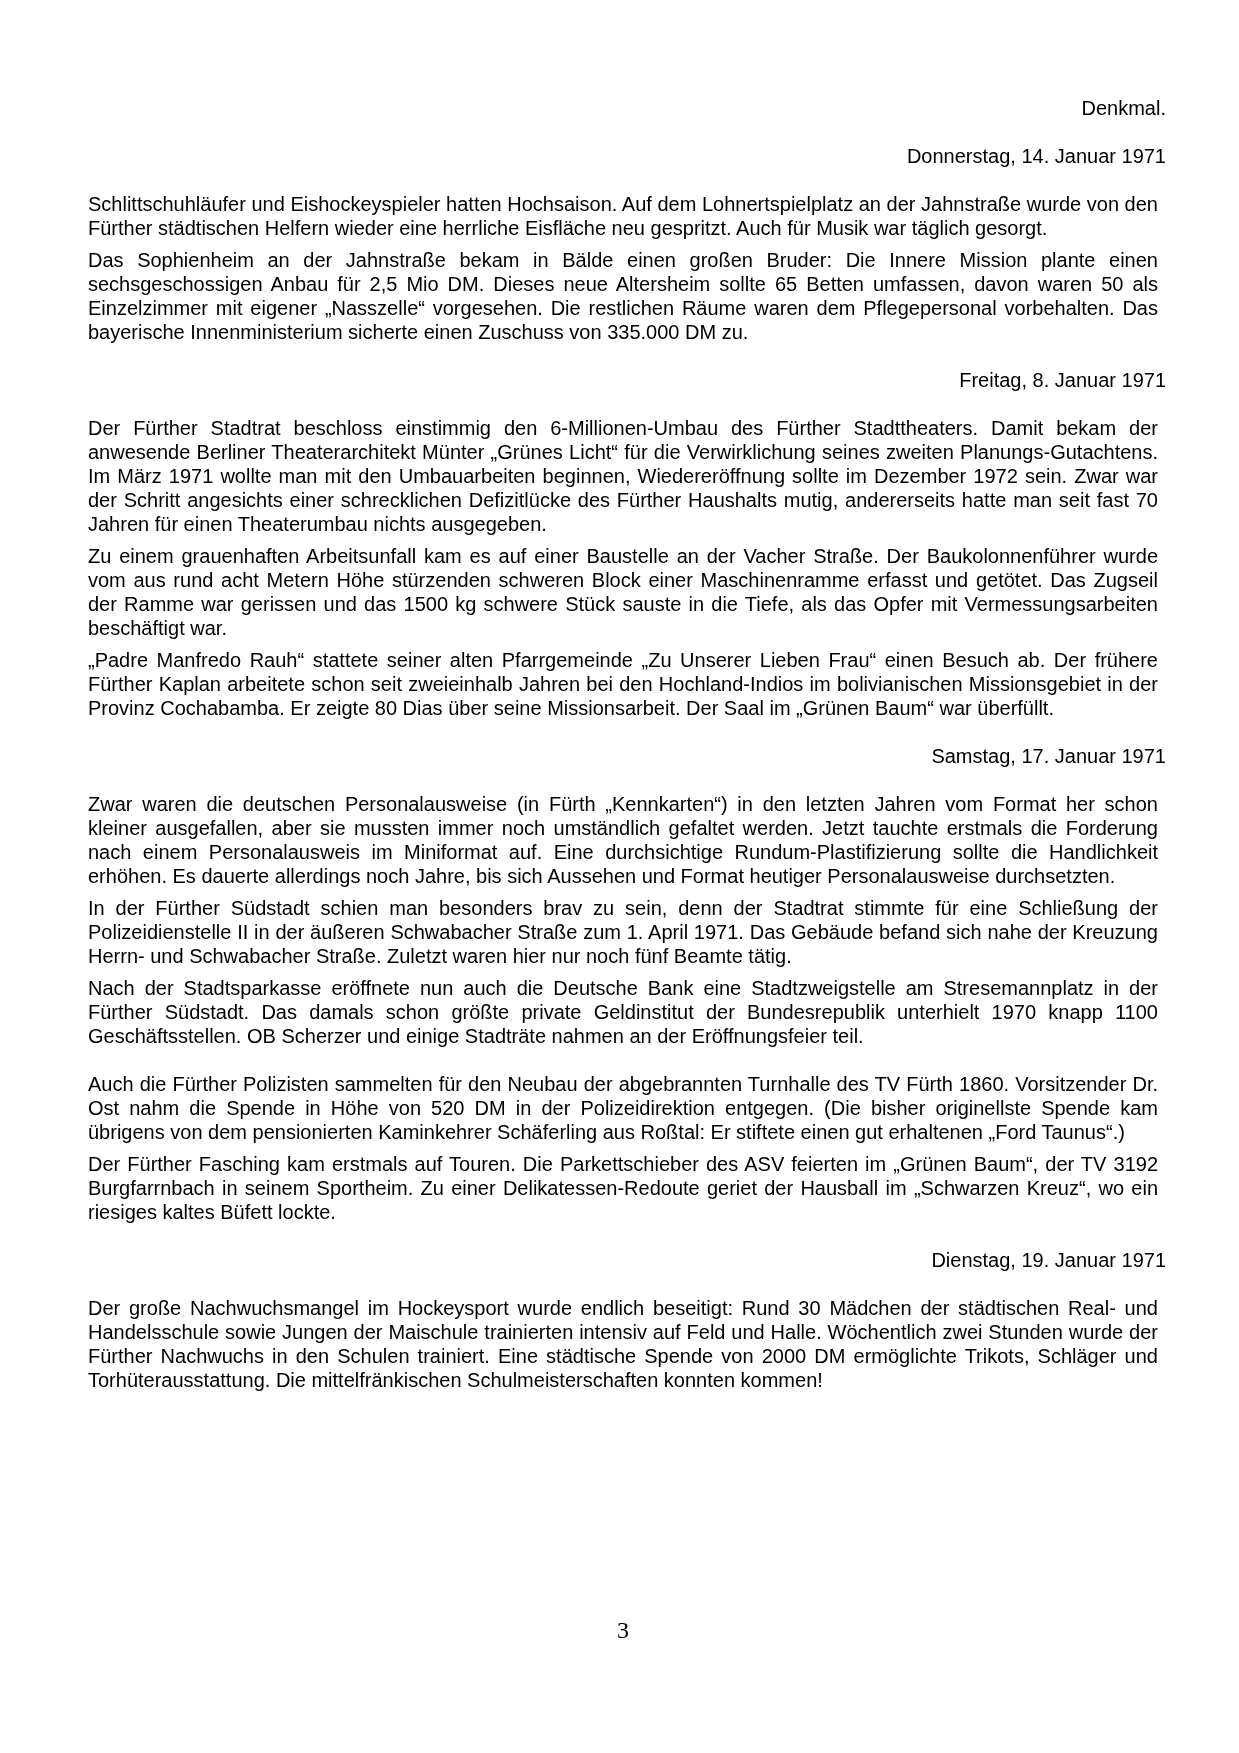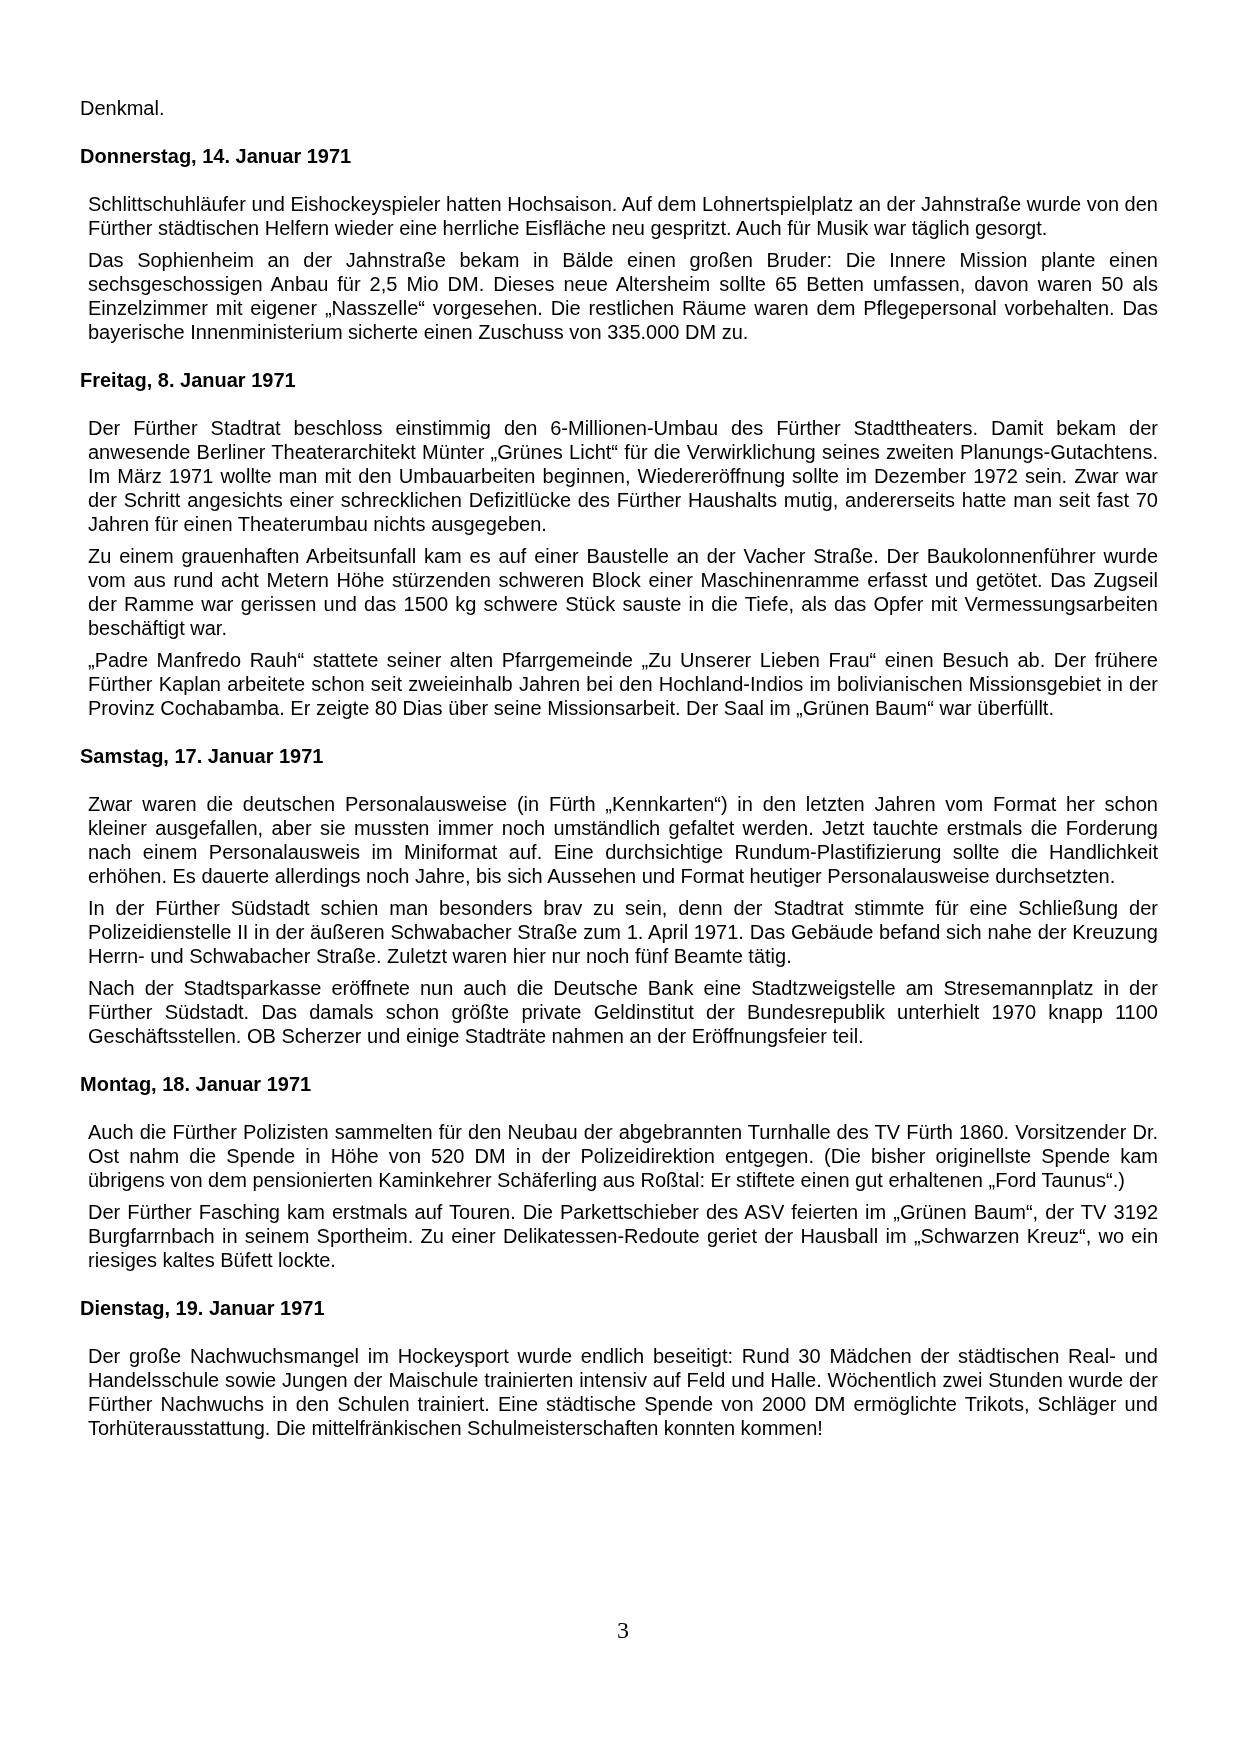--- a/index.html
+++ b/index.html
@@ -23,27 +23,28 @@
     width: 1086px;
     font-size: 20px;
     line-height: 24px;
   }
   .para {
     margin: 8px;
     text-align: justify;
   }
   .intro {
     margin: 0 0 24px 0;
-    text-align: left;
+    text-align: right;
   }
   .heading {
     font-size: 20px;
     line-height: 24px;
-    font-weight: bold;
+    font-weight: normal;
     margin: 0 0 24px 0;
+    text-align: right;
   }
   .sec {
     margin: 0 0 24px 0;
   }
   .page-number {
     position: absolute;
     top: 1616px;
     left: 80px;
     width: 1086px;
     text-align: center;
@@ -74,21 +75,20 @@
     </section>
 
     <section class="sec">
       <h2 class="heading">Samstag, 17. Januar 1971</h2>
       <p class="para">Zwar waren die deutschen Personalausweise (in Fürth „Kennkarten“) in den letzten Jahren vom Format her schon kleiner ausgefallen, aber sie mussten immer noch umständlich gefaltet werden. Jetzt tauchte erstmals die Forderung nach einem Personalausweis im Miniformat auf. Eine durchsichtige Rundum-Plastifizierung sollte die Handlichkeit erhöhen. Es dauerte allerdings noch Jahre, bis sich Aussehen und Format heutiger Personalausweise durchsetzten.</p>
       <p class="para">In der Fürther Südstadt schien man besonders brav zu sein, denn der Stadtrat stimmte für eine Schließung der Polizeidienstelle II in der äußeren Schwabacher Straße zum 1. April 1971. Das Gebäude befand sich nahe der Kreuzung Herrn- und Schwabacher Straße. Zuletzt waren hier nur noch fünf Beamte tätig.</p>
       <p class="para">Nach der Stadtsparkasse eröffnete nun auch die Deutsche Bank eine Stadtzweigstelle am Stresemannplatz in der Fürther Südstadt. Das damals schon größte private Geldinstitut der Bundesrepublik unterhielt 1970 knapp 1100 Geschäftsstellen. OB Scherzer und einige Stadträte nahmen an der Eröffnungsfeier teil.</p>
     </section>
 
     <section class="sec">
-      <h2 class="heading">Montag, 18. Januar 1971</h2>
       <p class="para">Auch die Fürther Polizisten sammelten für den Neubau der abgebrannten Turnhalle des TV Fürth 1860. Vorsitzender Dr. Ost nahm die Spende in Höhe von 520 DM in der Polizeidirektion entgegen. (Die bisher originellste Spende kam übrigens von dem pensionierten Kaminkehrer Schäferling aus Roßtal: Er stiftete einen gut erhaltenen „Ford Taunus“.)</p>
       <p class="para">Der Fürther Fasching kam erstmals auf Touren. Die Parkettschieber des ASV feierten im „Grünen Baum“, der TV 3192 Burgfarrnbach in seinem Sportheim. Zu einer Delikatessen-Redoute geriet der Hausball im „Schwarzen Kreuz“, wo ein riesiges kaltes Büfett lockte.</p>
     </section>
 
     <section class="sec">
       <h2 class="heading">Dienstag, 19. Januar 1971</h2>
       <p class="para">Der große Nachwuchsmangel im Hockeysport wurde endlich beseitigt: Rund 30 Mädchen der städtischen Real- und Handelsschule sowie Jungen der Maischule trainierten intensiv auf Feld und Halle. Wöchentlich zwei Stunden wurde der Fürther Nachwuchs in den Schulen trainiert. Eine städtische Spende von 2000 DM ermöglichte Trikots, Schläger und Torhüterausstattung. Die mittelfränkischen Schulmeisterschaften konnten kommen!</p>
     </section>
 
   </div>

